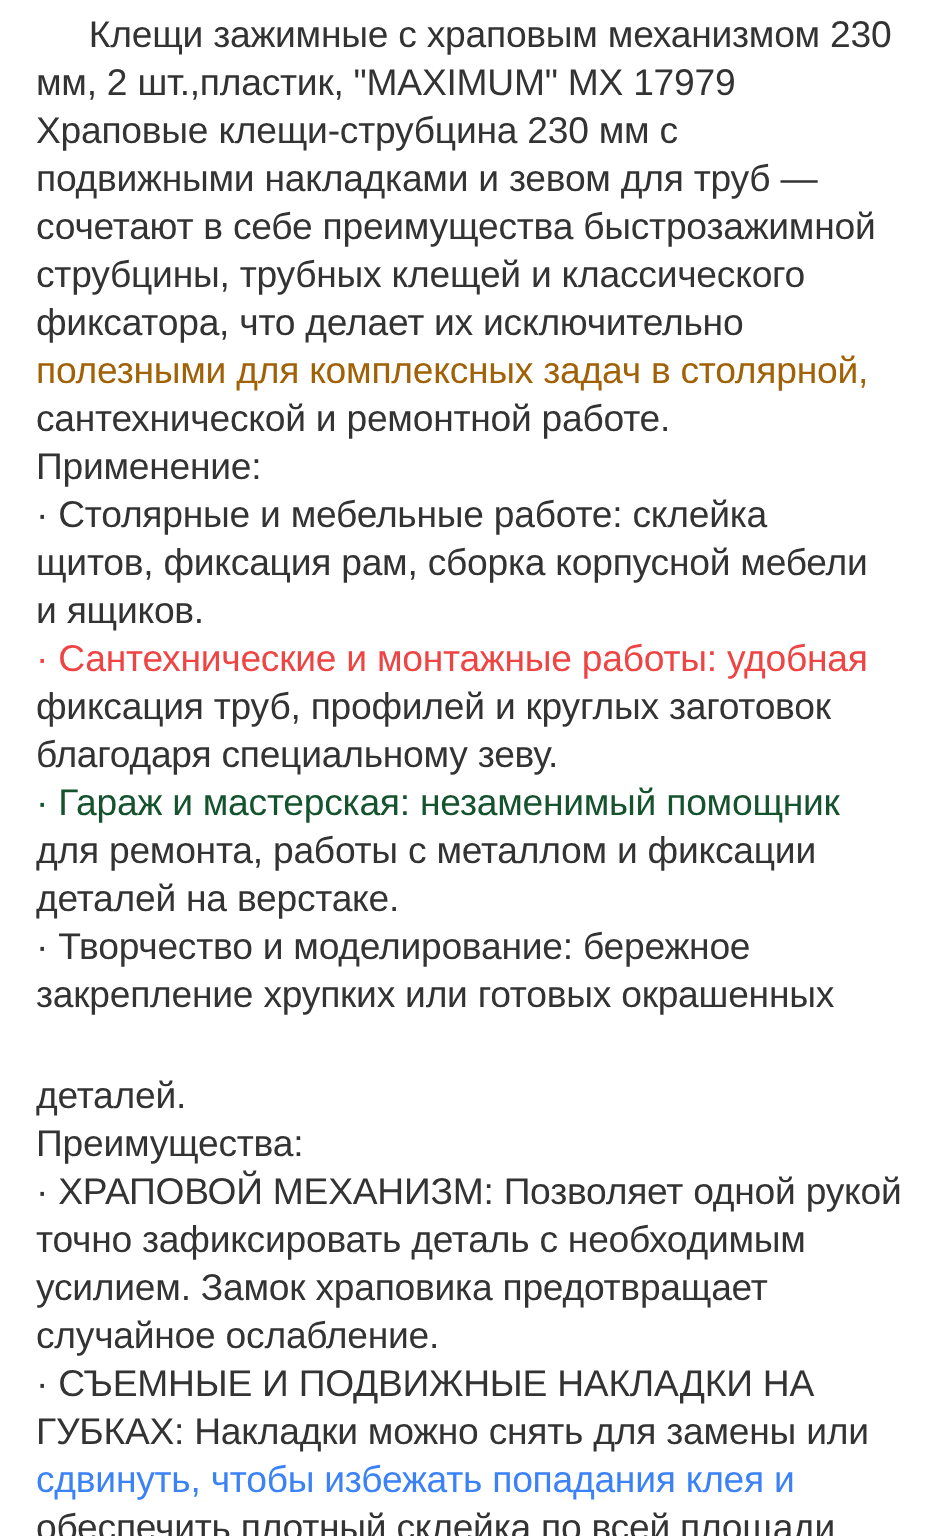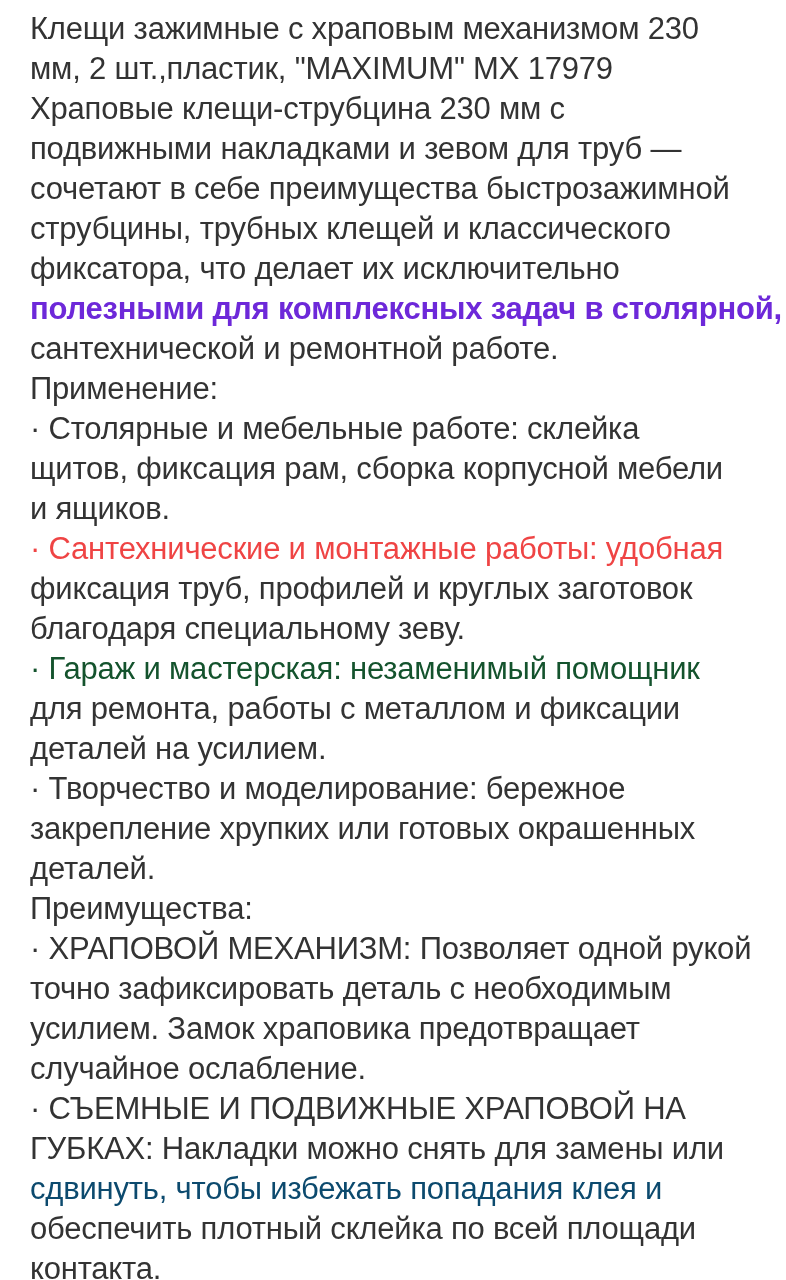--- a/index.html
+++ b/index.html
@@ -23,45 +23,45 @@
     line-height: 40px;
     color: #333333;
     white-space: nowrap;
     letter-spacing: -0.2px;
   }
 </style>
 </head>
 <body style="background: rgb(255, 255, 255);">
 
 <div class="description-block">
-    <div class="line" style="color: rgb(51, 51, 51);">Клещи зажимные с храповым механизмом 230</div>
+    <div class="line" style="color: rgb(51, 51, 51); margin-left: 44px;">Клещи зажимные с храповым механизмом 230</div>
     <div class="line" style="color: rgb(51, 51, 51);">мм, 2 шт.,пластик, "MAXIMUM" МХ 17979</div>
     <div class="line" style="color: rgb(51, 51, 51);">Храповые клещи-струбцина 230 мм с</div>
     <div class="line" style="color: rgb(51, 51, 51);">подвижными накладками и зевом для труб —</div>
     <div class="line" style="color: rgb(51, 51, 51);">сочетают в себе преимущества быстрозажимной</div>
     <div class="line" style="color: rgb(51, 51, 51);">струбцины, трубных клещей и классического</div>
     <div class="line" style="color: rgb(51, 51, 51);">фиксатора, что делает их исключительно</div>
-    <div class="line" style="color: #6d28d9; font-weight: bold;">полезными для комплексных задач в столярной,</div>
+    <div class="line" style="color: #a16207;">полезными для комплексных задач в столярной,</div>
     <div class="line" style="color: rgb(51, 51, 51);">сантехнической и ремонтной работе.</div>
     <div class="line" style="color: rgb(51, 51, 51);">Применение:</div>
     <div class="line" style="color: rgb(51, 51, 51);">· Столярные и мебельные работе: склейка</div>
     <div class="line" style="color: rgb(51, 51, 51);">щитов, фиксация рам, сборка корпусной мебели</div>
     <div class="line" style="color: rgb(51, 51, 51);">и ящиков.</div>
     <div class="line" style="color: #ef4444;">· Сантехнические и монтажные работы: удобная</div>
     <div class="line" style="color: rgb(51, 51, 51);">фиксация труб, профилей и круглых заготовок</div>
     <div class="line" style="color: rgb(51, 51, 51);">благодаря специальному зеву.</div>
     <div class="line" style="color: #14532d;">· Гараж и мастерская: незаменимый помощник</div>
     <div class="line" style="color: rgb(51, 51, 51);">для ремонта, работы с металлом и фиксации</div>
-    <div class="line" style="color: rgb(51, 51, 51);">деталей на усилием.</div>
+    <div class="line" style="color: rgb(51, 51, 51);">деталей на верстаке.</div>
     <div class="line" style="color: rgb(51, 51, 51);">· Творчество и моделирование: бережное</div>
     <div class="line" style="color: rgb(51, 51, 51);">закрепление хрупких или готовых окрашенных</div>
-    <div class="line" style="color: rgb(51, 51, 51);">деталей.</div>
+    <div class="line" style="color: rgb(51, 51, 51); margin-top: 44px;">деталей.</div>
     <div class="line" style="color: rgb(51, 51, 51);">Преимущества:</div>
     <div class="line" style="color: rgb(51, 51, 51);">· ХРАПОВОЙ МЕХАНИЗМ: Позволяет одной рукой</div>
     <div class="line" style="color: rgb(51, 51, 51);">точно зафиксировать деталь с необходимым</div>
     <div class="line" style="color: rgb(51, 51, 51);">усилием. Замок храповика предотвращает</div>
     <div class="line" style="color: rgb(51, 51, 51);">случайное ослабление.</div>
-    <div class="line" style="color: rgb(51, 51, 51);">· СЪЕМНЫЕ И ПОДВИЖНЫЕ ХРАПОВОЙ НА</div>
+    <div class="line" style="color: rgb(51, 51, 51);">· СЪЕМНЫЕ И ПОДВИЖНЫЕ НАКЛАДКИ НА</div>
     <div class="line" style="color: rgb(51, 51, 51);">ГУБКАХ: Накладки можно снять для замены или</div>
-    <div class="line" style="color: #0c4a6e;">сдвинуть, чтобы избежать попадания клея и</div>
+    <div class="line" style="color: #3b82f6;">сдвинуть, чтобы избежать попадания клея и</div>
     <div class="line" style="color: rgb(51, 51, 51);">обеспечить плотный склейка по всей площади</div>
     <div class="line" style="color: rgb(51, 51, 51);">контакта.</div>
   </div>
 
 </body></html>

